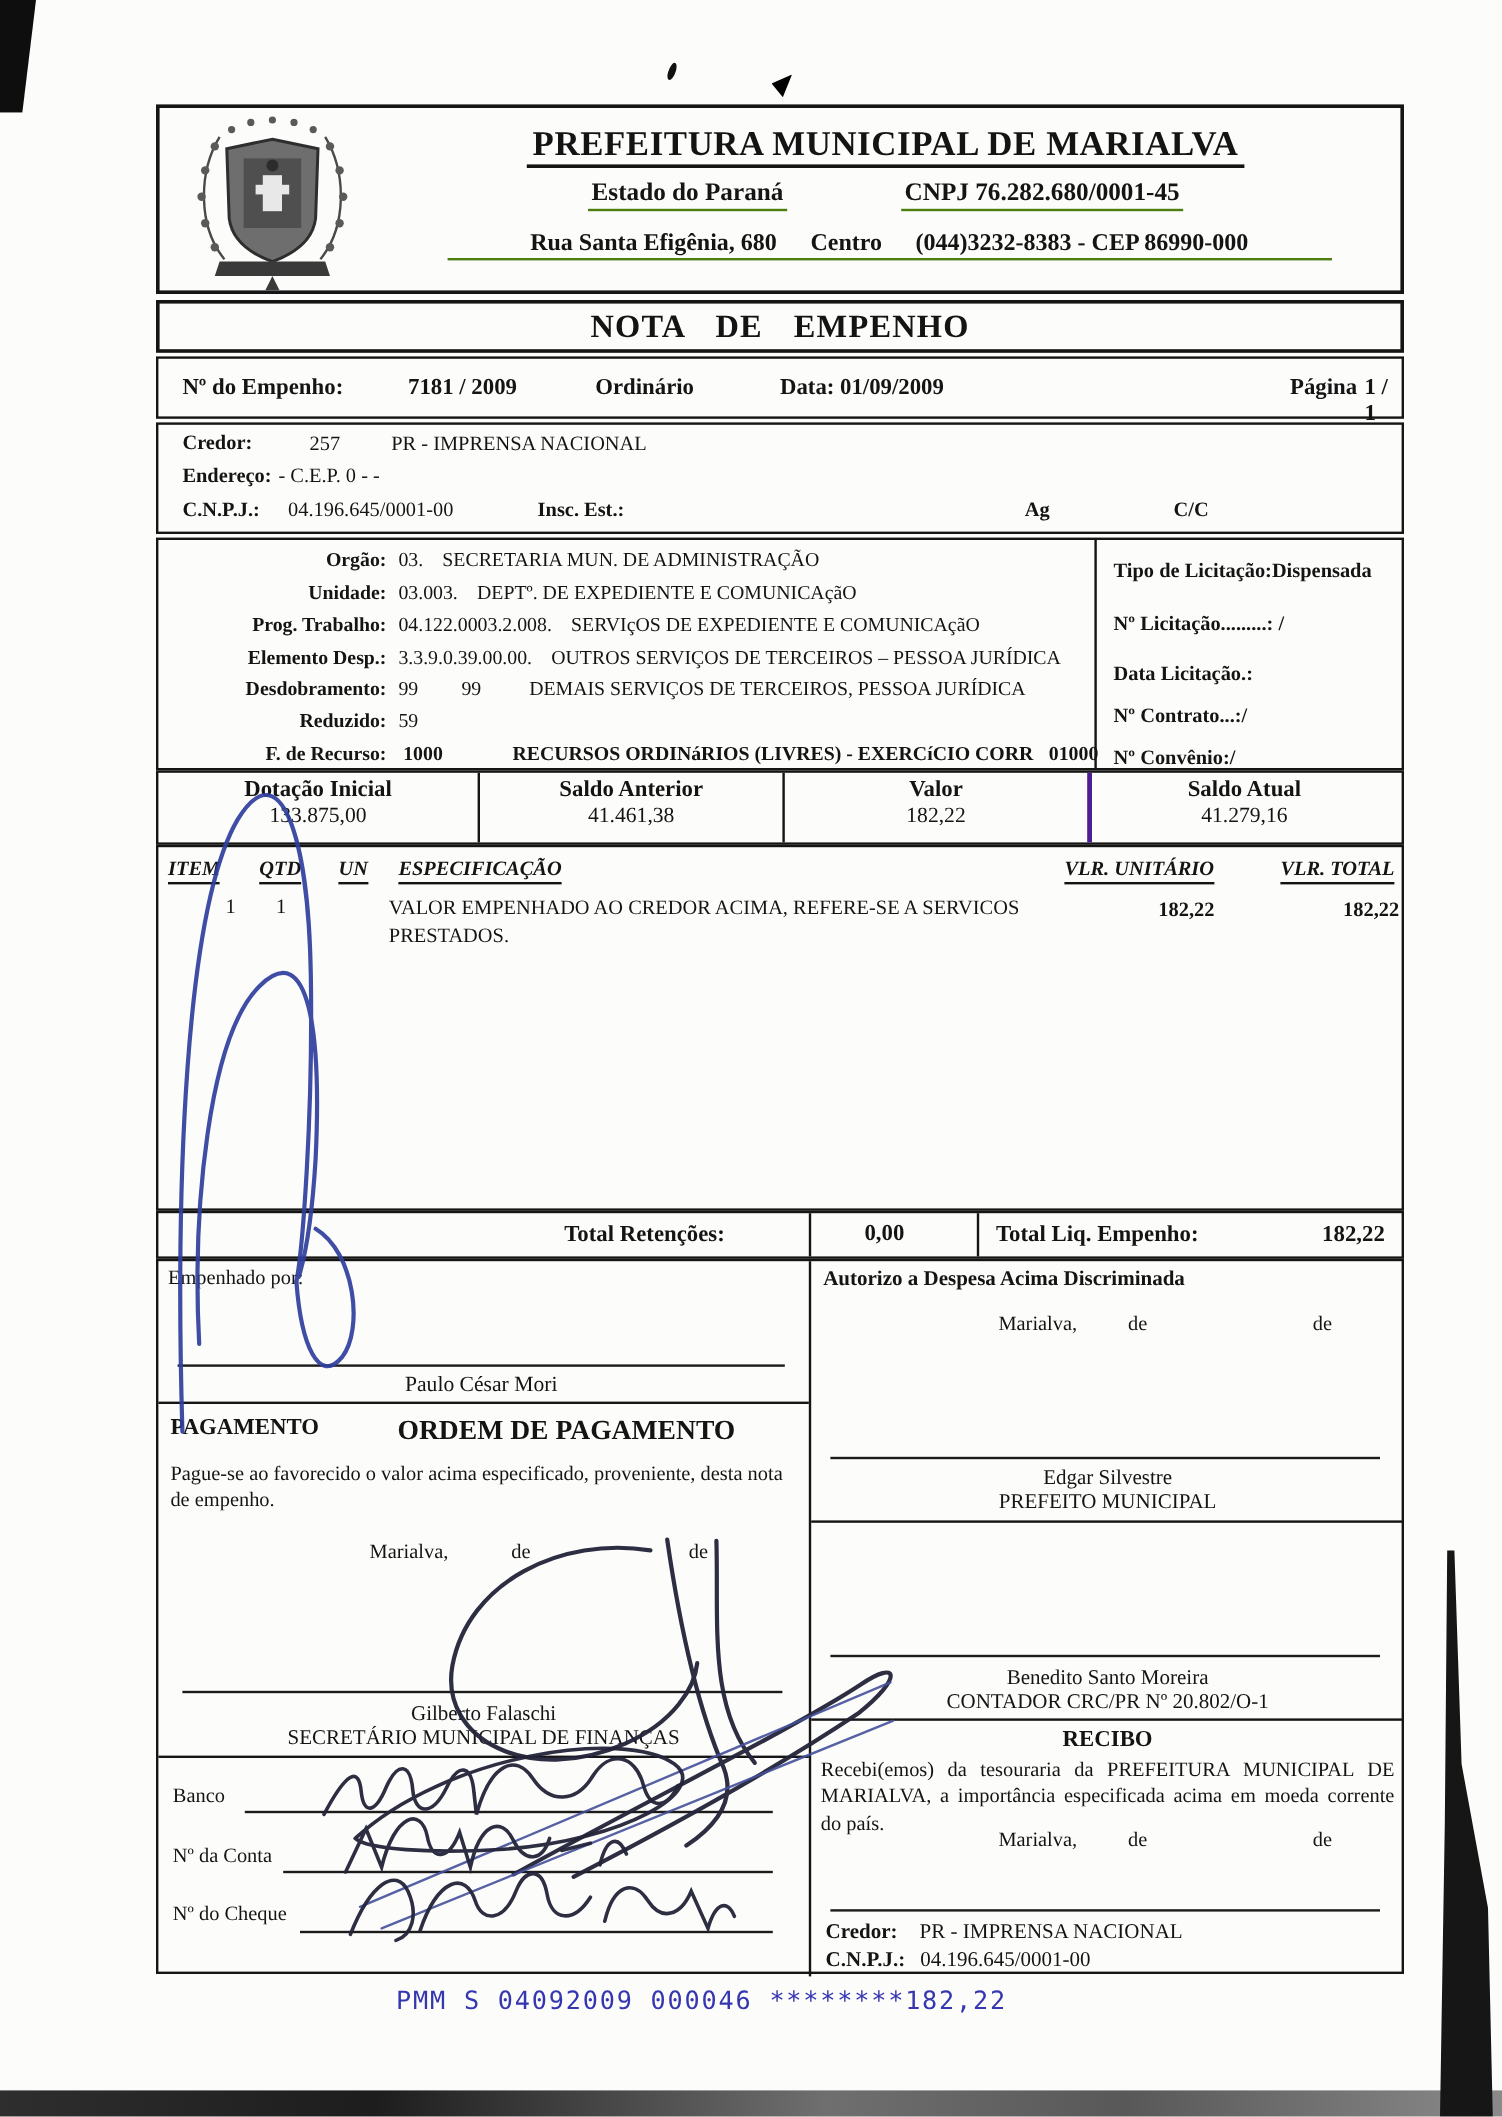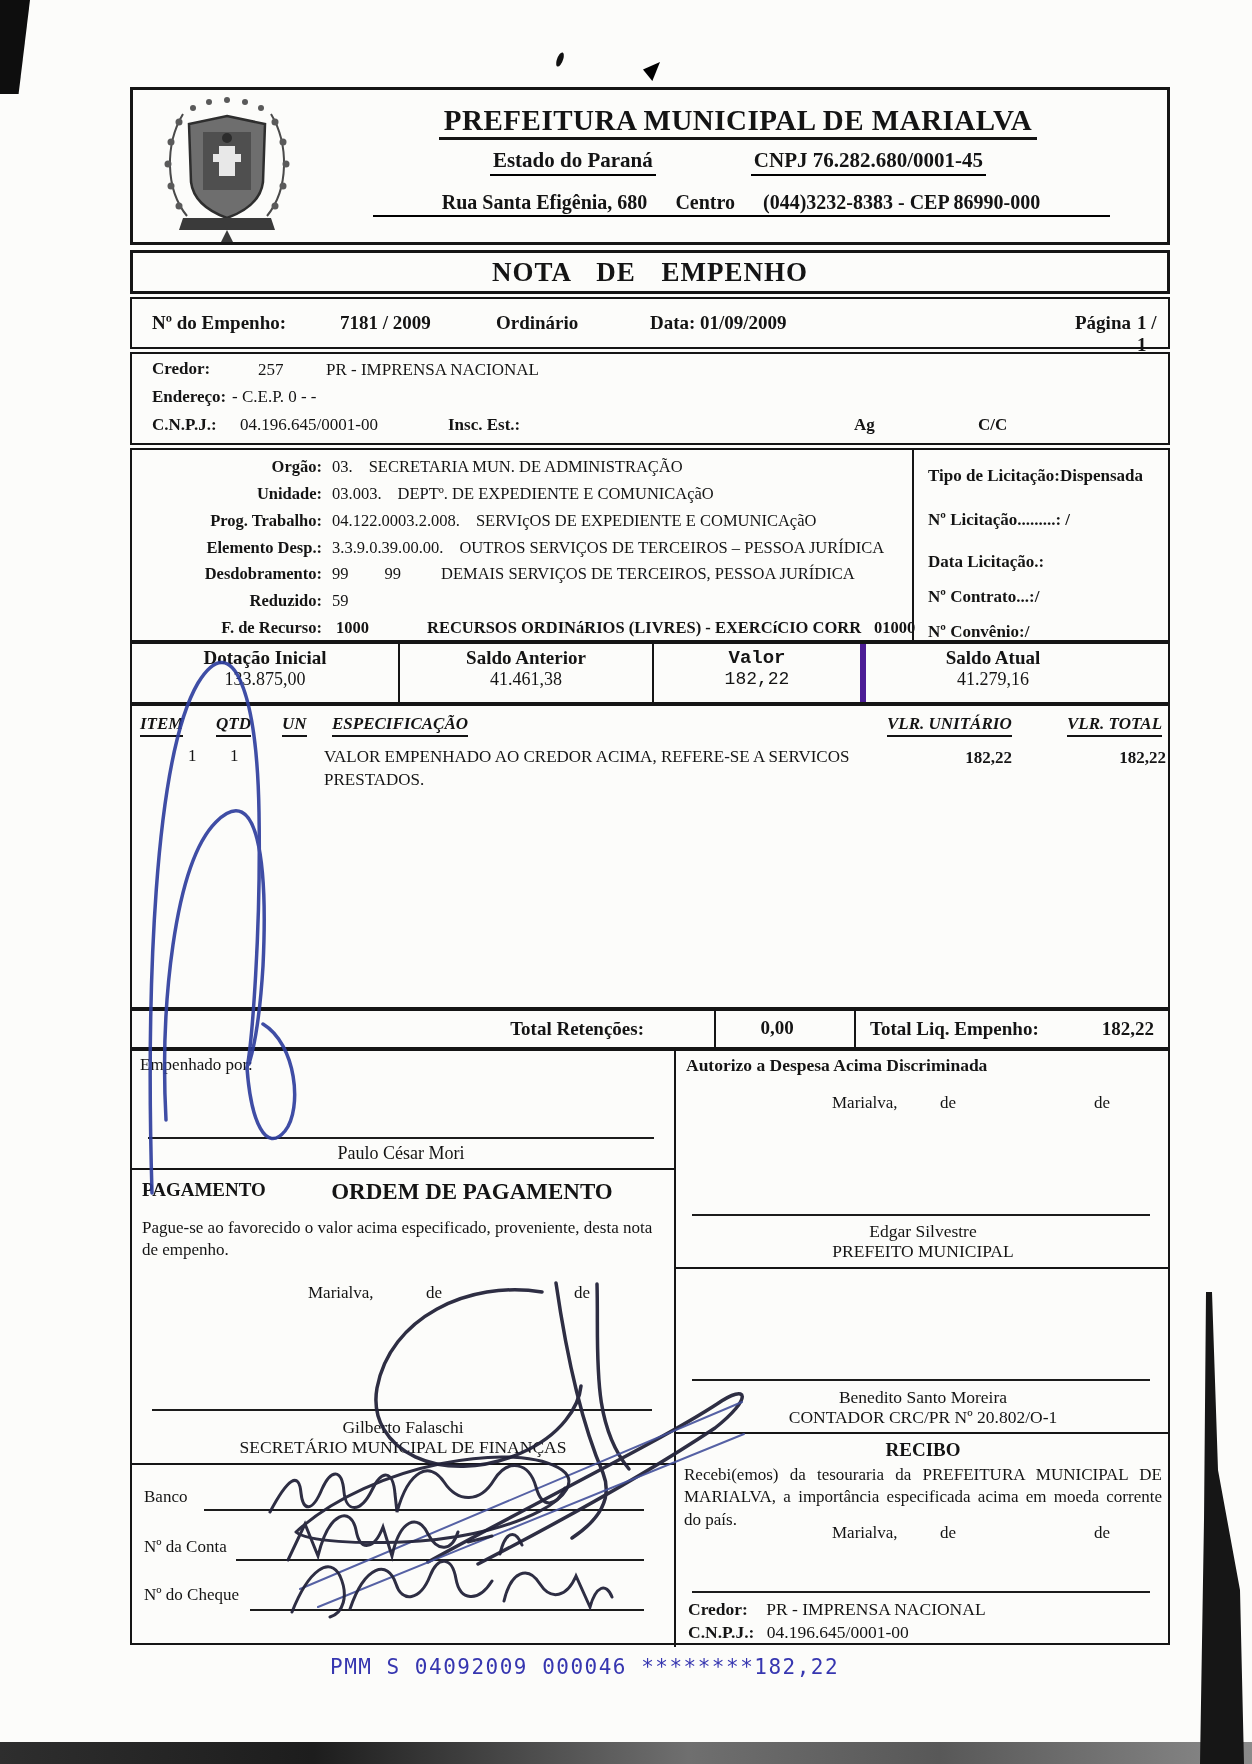--- a/index.html
+++ b/index.html
@@ -4,21 +4,21 @@
 <style>
   html,body{margin:0;padding:0;background:#e8e8e6;}
   .page{position:relative;width:1252px;height:1764px;margin:0 auto;background:#fcfcfa;
         overflow:hidden;font-family:"Liberation Serif", serif;color:#141414;}
   .abs{position:absolute;}
   .box{position:absolute;border:2px solid #151515;background:transparent;box-sizing:border-box;}
   .b3{border-width:3px;}
   .bold{font-weight:bold;}
   .ctr{text-align:center;}
   .ul{border-bottom:3px solid #141414;padding:0 5px 1px 5px;}
-  .ul2{border-bottom:2px solid #000000;padding:0 3px 1px 3px;}
+  .ul2{border-bottom:2px solid #4d7c0f;padding:0 3px 1px 3px;}
   .sigline{position:absolute;border-bottom:2px solid #1c1c1c;height:0;}
   .divline{position:absolute;border-top:2px solid #151515;height:0;}
   .lbl{font-weight:bold;font-size:17px;}
   .val{font-size:17px;}
   .orow{position:absolute;left:0;width:778px;display:flex;align-items:baseline;font-size:16.5px;}
   .olabel{display:inline-block;width:190px;text-align:right;font-weight:bold;flex:none;}
   .ocode{margin-left:10px;}
   .odesc{margin-left:16px;}
   .lic-line{position:absolute;left:14px;font-weight:bold;font-size:17px;white-space:nowrap;}
   .budcell{box-sizing:border-box;height:100%;float:left;padding-top:3px;}
@@ -161,21 +161,21 @@
 
   <div class="box" style="left:130px;top:642px;width:1040px;height:62px;">
     <div class="budcell ctr" style="width:268px;border-right:2px solid #151515;">
       <div class="bold" style="font-size:19px;">Dotação Inicial</div>
       <div style="font-size:18px;">133.875,00</div>
     </div>
     <div class="budcell ctr" style="width:254px;border-right:2px solid #151515;">
       <div class="bold" style="font-size:19px;">Saldo Anterior</div>
       <div style="font-size:18px;">41.461,38</div>
     </div>
-    <div class="budcell ctr" style="width:212px;border-right:6px solid #4c1d95;font-family:Liberation Mono, monospace;">
+    <div class="budcell ctr" style="width:256px;border-right:4px solid #4c1d95;">
       <div class="bold" style="font-size:19px;">Valor</div>
       <div style="font-size:18px;">182,22</div>
     </div>
     <div class="budcell ctr" style="width:254px;">
       <div class="bold" style="font-size:19px;">Saldo Atual</div>
       <div style="font-size:18px;">41.279,16</div>
     </div>
   </div>
 
   <div class="box" style="left:130px;top:704px;width:1040px;height:305px;">
@@ -187,21 +187,21 @@
     <span class="ithead" style="left:935px;top:8px;">VLR. TOTAL</span>
     <div>
       <span class="abs val" style="left:56px;top:40px;">1</span>
       <span class="abs val" style="left:98px;top:40px;">1</span>
       <span class="abs val" style="left:192px;top:40px;width:560px;line-height:1.35;">VALOR EMPENHADO AO CREDOR ACIMA, REFERE-SE A SERVICOS PRESTADOS.</span>
       <span class="abs bold" style="left:760px;top:42px;width:120px;text-align:right;font-size:17px;">182,22</span>
       <span class="abs bold" style="left:912px;top:42px;width:122px;text-align:right;font-size:17px;">182,22</span>
     </div>
   </div>
 
-  <div class="box" style="left:130px;top:1009px;width:1040px;height:40px;display:flex;align-items:center;font-size:19px;padding-left:40px;">
+  <div class="box" style="left:130px;top:1009px;width:1040px;height:40px;display:flex;align-items:center;font-size:19px;">
     <div style="width:542px;text-align:right;padding-right:70px;box-sizing:border-box;" class="bold">Total Retenções:</div>
     <div style="width:142px;height:100%;border-left:2px solid #151515;border-right:2px solid #151515;box-sizing:border-box;text-align:center;padding:6px 16px 0 0;" class="bold">0,00</div>
     <div style="flex:1;display:flex;justify-content:space-between;padding:0 14px;">
       <span class="bold">Total Liq. Empenho:</span>
       <span class="bold">182,22</span>
     </div>
   </div>
 
   <div class="box" style="left:130px;top:1049px;width:1040px;height:596px;">
 

